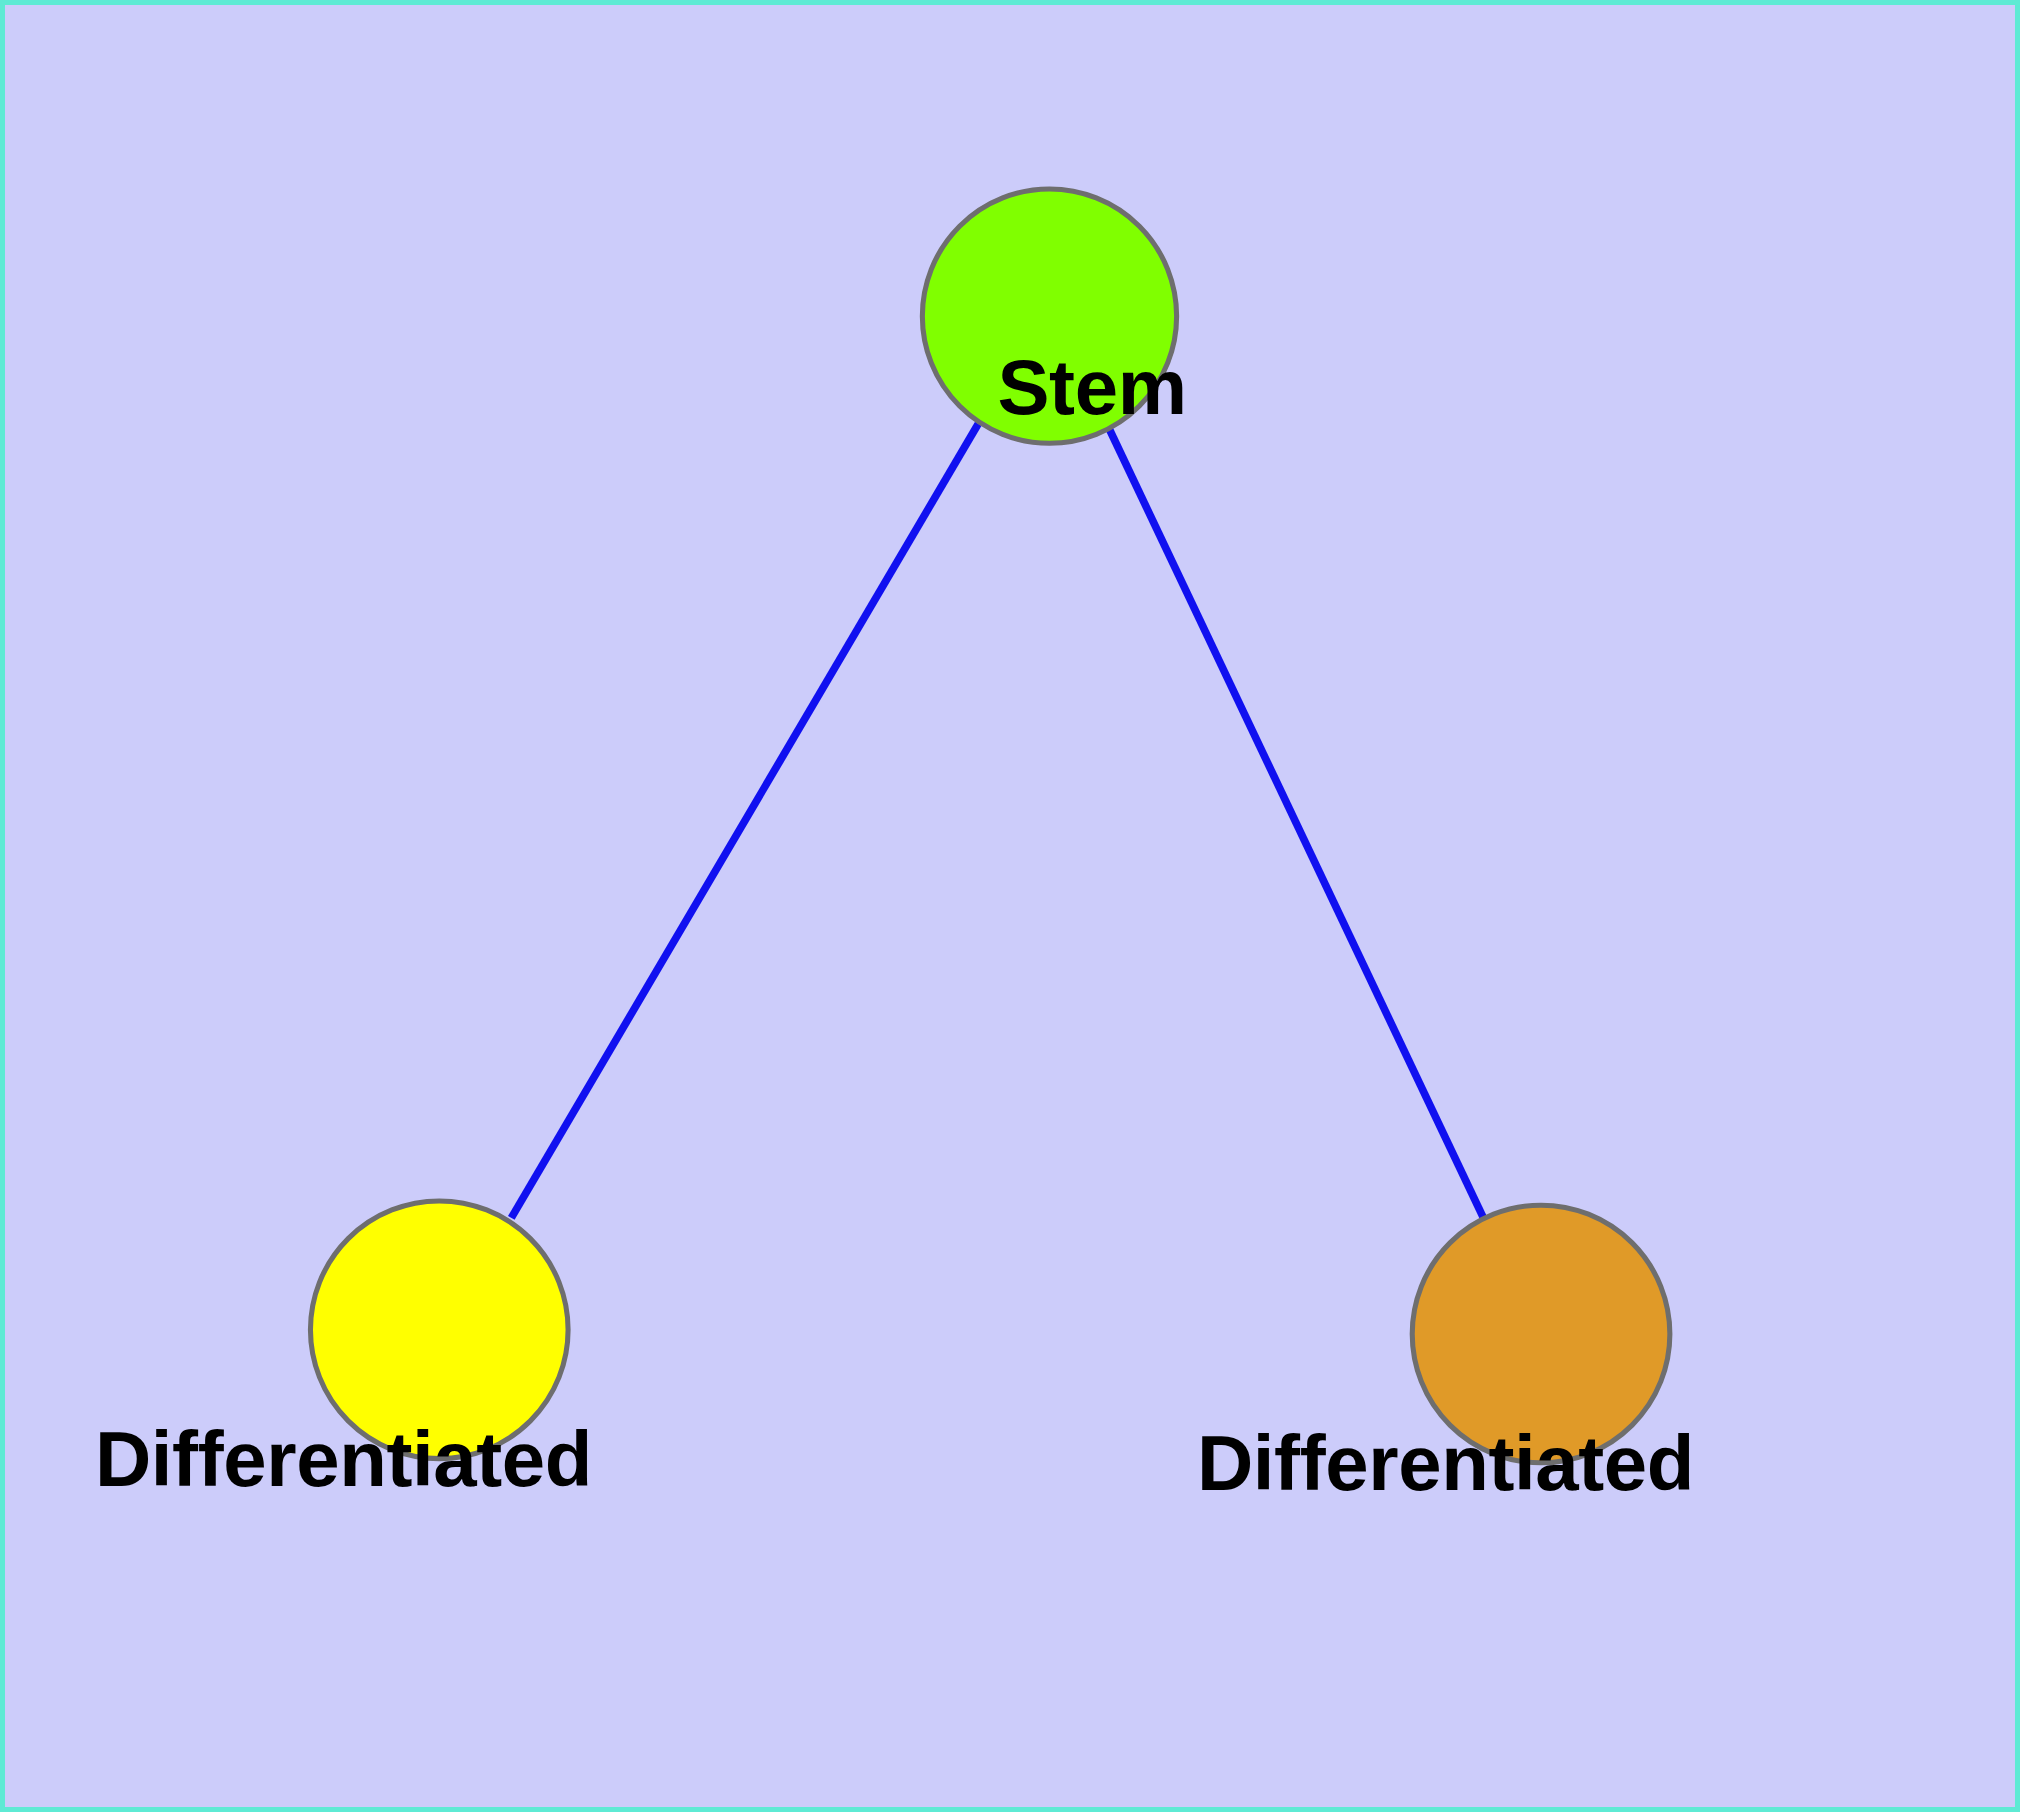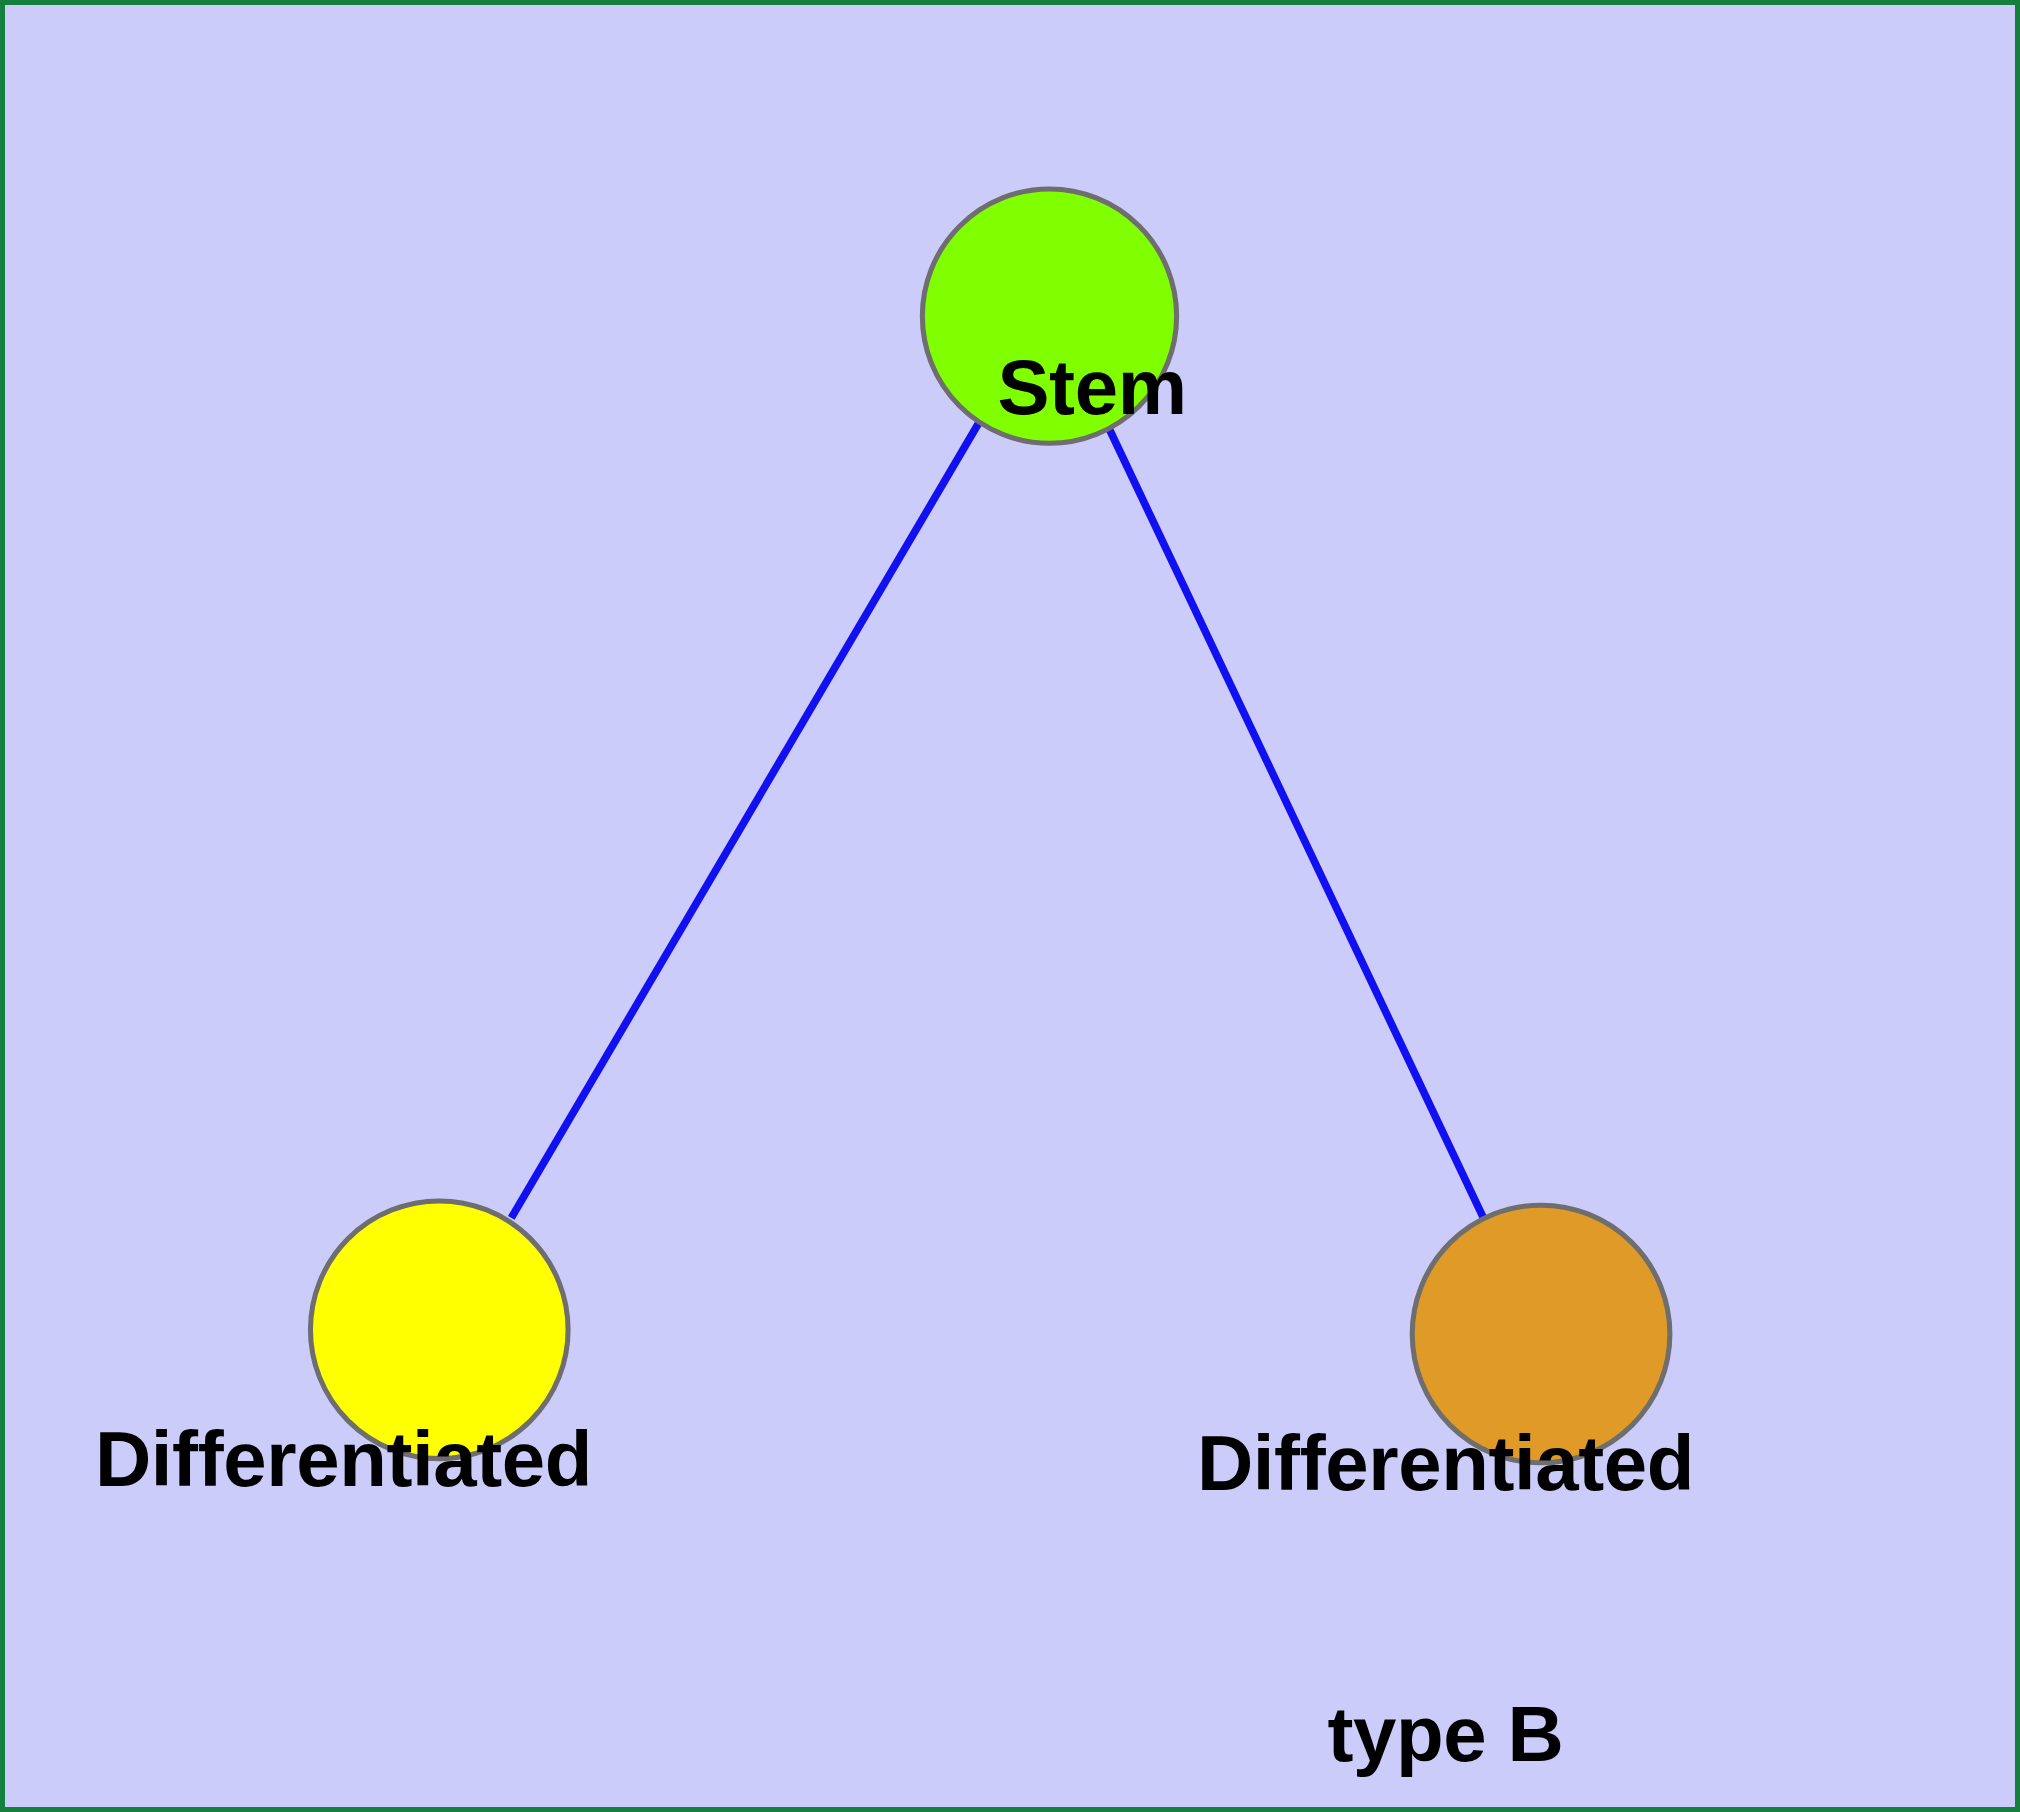--- a/index.html
+++ b/index.html
@@ -9,21 +9,21 @@
     background: #ffffff;
   }
   body {
     font-family: "Liberation Sans", sans-serif;
   }
   #canvas {
     position: relative;
     width: 2021px;
     height: 1812px;
     overflow: hidden;
-    background: #15803d;
+    background: #5eead4;
   }
   #plot-background {
     position: absolute;
     left: 5.1px;
     top: 5.1px;
     width: 2010px;
     height: 1802px;
     background: #ccccfa;
   }
   #graph-svg {
@@ -87,17 +87,16 @@
   <div class="node-label" id="label-stem">
     <span>Stem</span>
   </div>
 
   <div class="node-label" id="label-type-a">
     <div>Differentiated</div>
   </div>
 
   <div class="node-label" id="label-type-b">
     <div>Differentiated</div>
-    <div>type B</div>
   </div>
 
 </div>
 
 
 </body></html>

